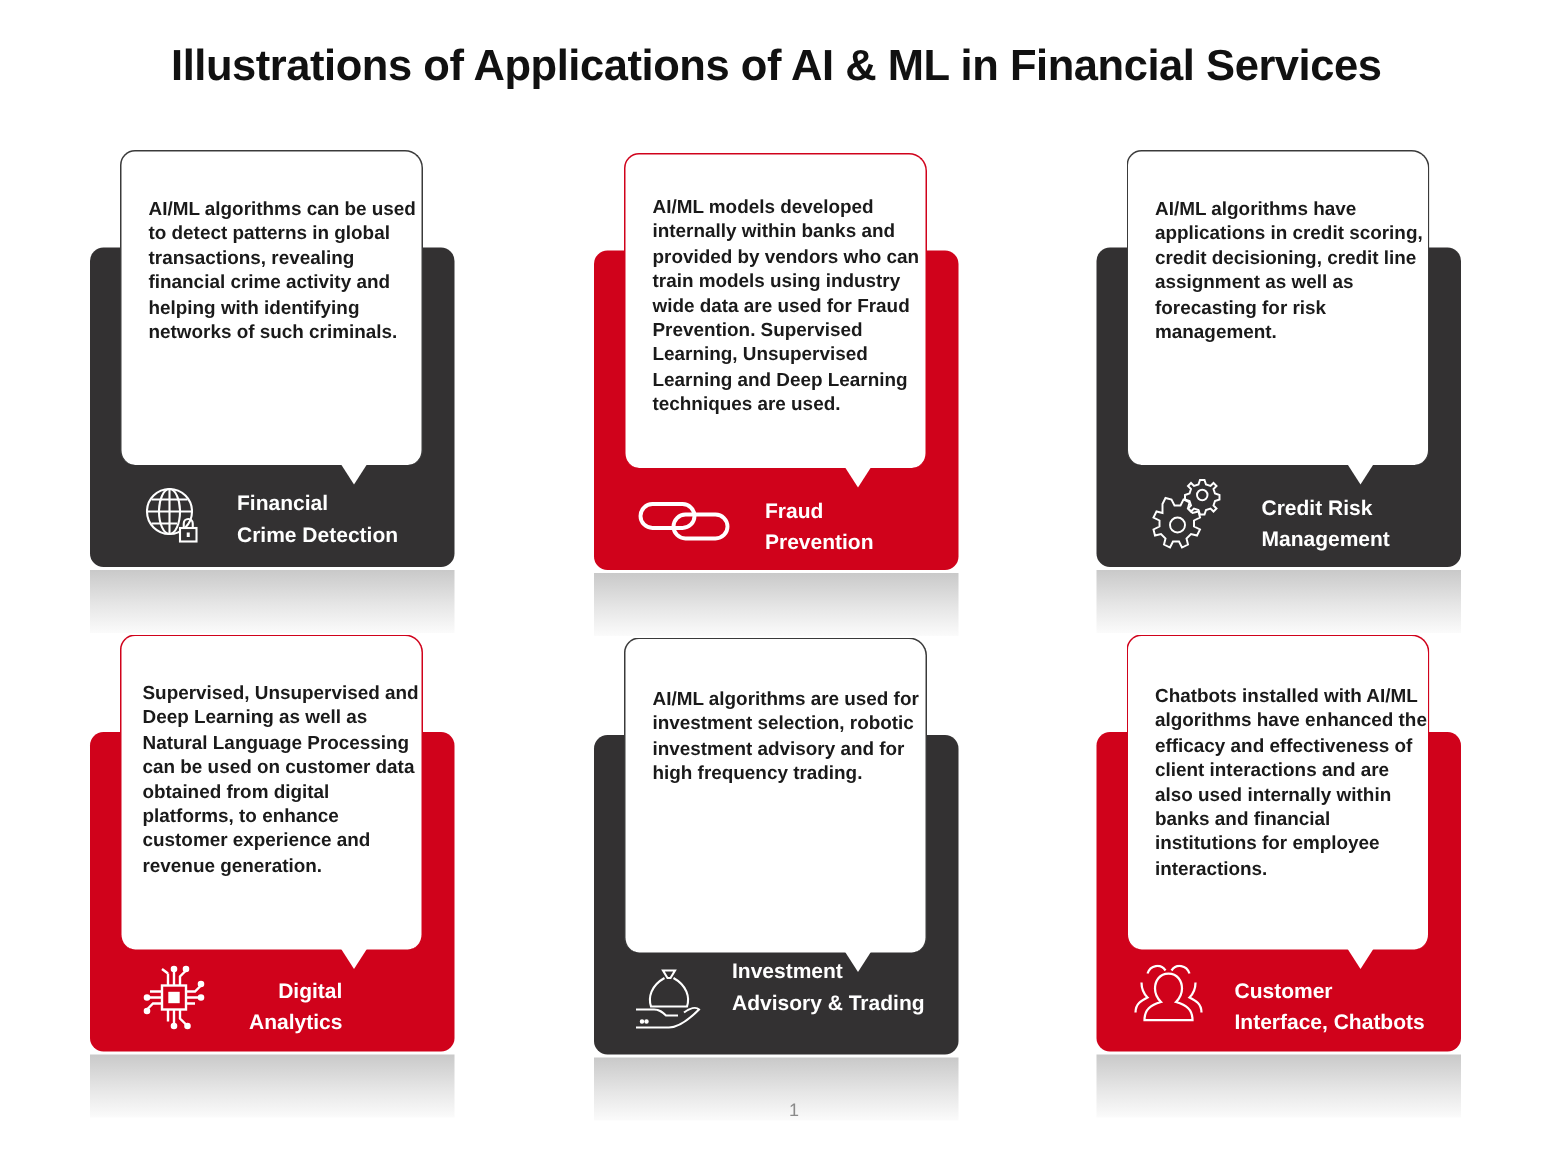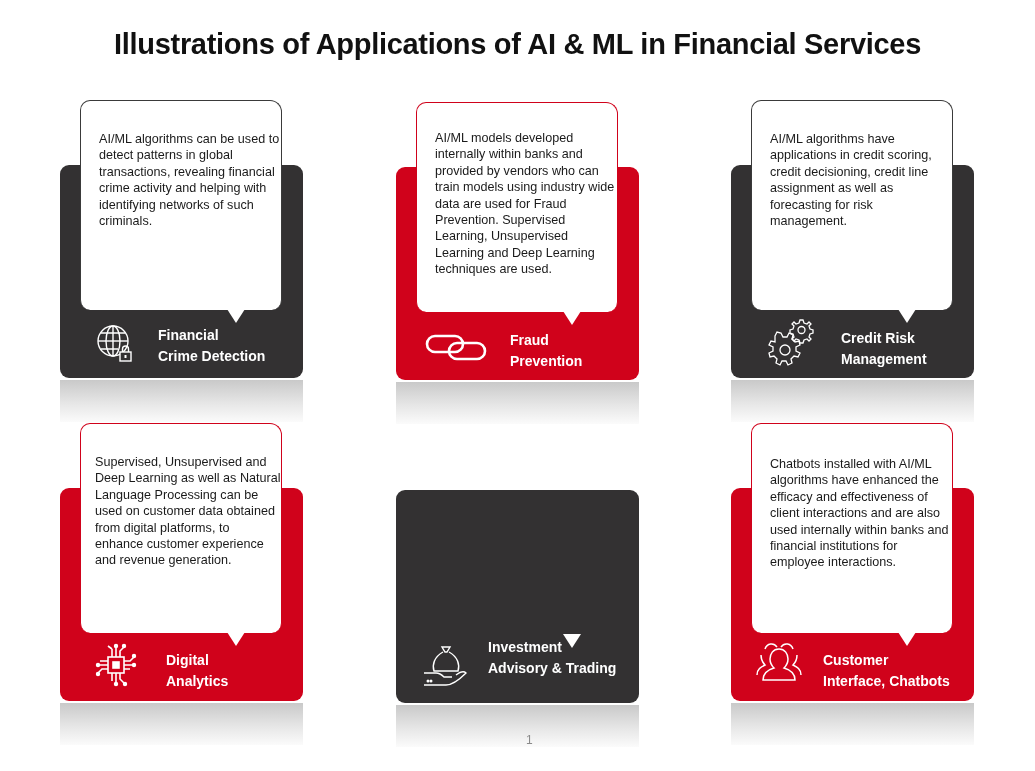--- a/index.html
+++ b/index.html
@@ -19,20 +19,21 @@
   .panel.dark { background:#333132; }
   .panel.red { background:#d0021b; }
   .reflect {
     position:absolute; left:0; top:280px; width:243px; height:42px;
     background:linear-gradient(to bottom, #c9c9c9 0%, #e6e6e6 55%, #fbfbfb 100%);
   }
   .bubble {
     position:absolute; left:20px; top:0; width:202px; height:210px;
     background:#fff; border-radius:10px 12px 10px 10px;
     box-sizing:border-box;
+    font-weight:bold;
   }
   .bubble.dark-edge { border:1.5px solid #3a3a3a; border-bottom:none; border-left-width:1px; }
   .bubble.red-edge { border:1.5px solid #d0021b; border-bottom:none; border-left-width:1px; }
   .bubble-tail {
     position:absolute; left:185px; top:209px; width:0; height:0;
     border-left:9px solid transparent; border-right:9px solid transparent;
     border-top:14px solid #fff;
   }
   .bubble-text {
     position:absolute; left:18px; top:30px; width:182px;
@@ -133,29 +134,32 @@
       <circle cx="22" cy="3" r="1.4" fill="#fff"></circle>
       <circle cx="4" cy="22" r="1.4" fill="#fff"></circle>
       <circle cx="40" cy="22" r="1.4" fill="#fff"></circle>
       <circle cx="22" cy="41" r="1.4" fill="#fff"></circle>
       <circle cx="30" cy="3" r="1.4" fill="#fff"></circle>
       <circle cx="40" cy="13" r="1.4" fill="#fff"></circle>
       <circle cx="4" cy="31" r="1.4" fill="#fff"></circle>
       <circle cx="31" cy="41" r="1.4" fill="#fff"></circle>
     </svg>
   </div>
-  <div class="label" style="left:106px; top:227px;">
+  <div class="label" style="left:106px; top:227px;text-align:right;">
     <div>Digital</div>
     <div>Analytics</div>
   </div>
 </div>
 
 <div class="card" style="left:396px; top:425px;">
   <div class="panel dark"></div>
   <div class="reflect"></div>
+  <div class="bubble dark-edge">
+    <div class="bubble-text" style="top:32px;">AI/ML  algorithms are used for investment selection, robotic investment advisory and for high frequency trading.</div>
+  </div>
   <div class="bubble-tail" style="left:167px;"></div>
   <div class="icon" style="left:26px; top:218px; width:48px; height:48px;">
     <svg viewBox="0 0 48 48" style="width:48px;height:48px;" fill="none" stroke="#fff" stroke-width="1.4">
       <path d="M20 4 h8 l-3 5 h-2 z"></path>
       <path d="M21 9 C12 14 10 22 12 28 H36 C38 22 36 14 27 9"></path>
       <path d="M2 30 H14 C18 30 20 32 22 34 H30"></path>
       <path d="M2 42 H24 C30 42 36 38 44 30 C42 28 38 29 34 32"></path>
       <circle cx="6" cy="38" r="0.8" fill="#fff"></circle>
       <circle cx="9" cy="38" r="0.8" fill="#fff"></circle>
     </svg>

